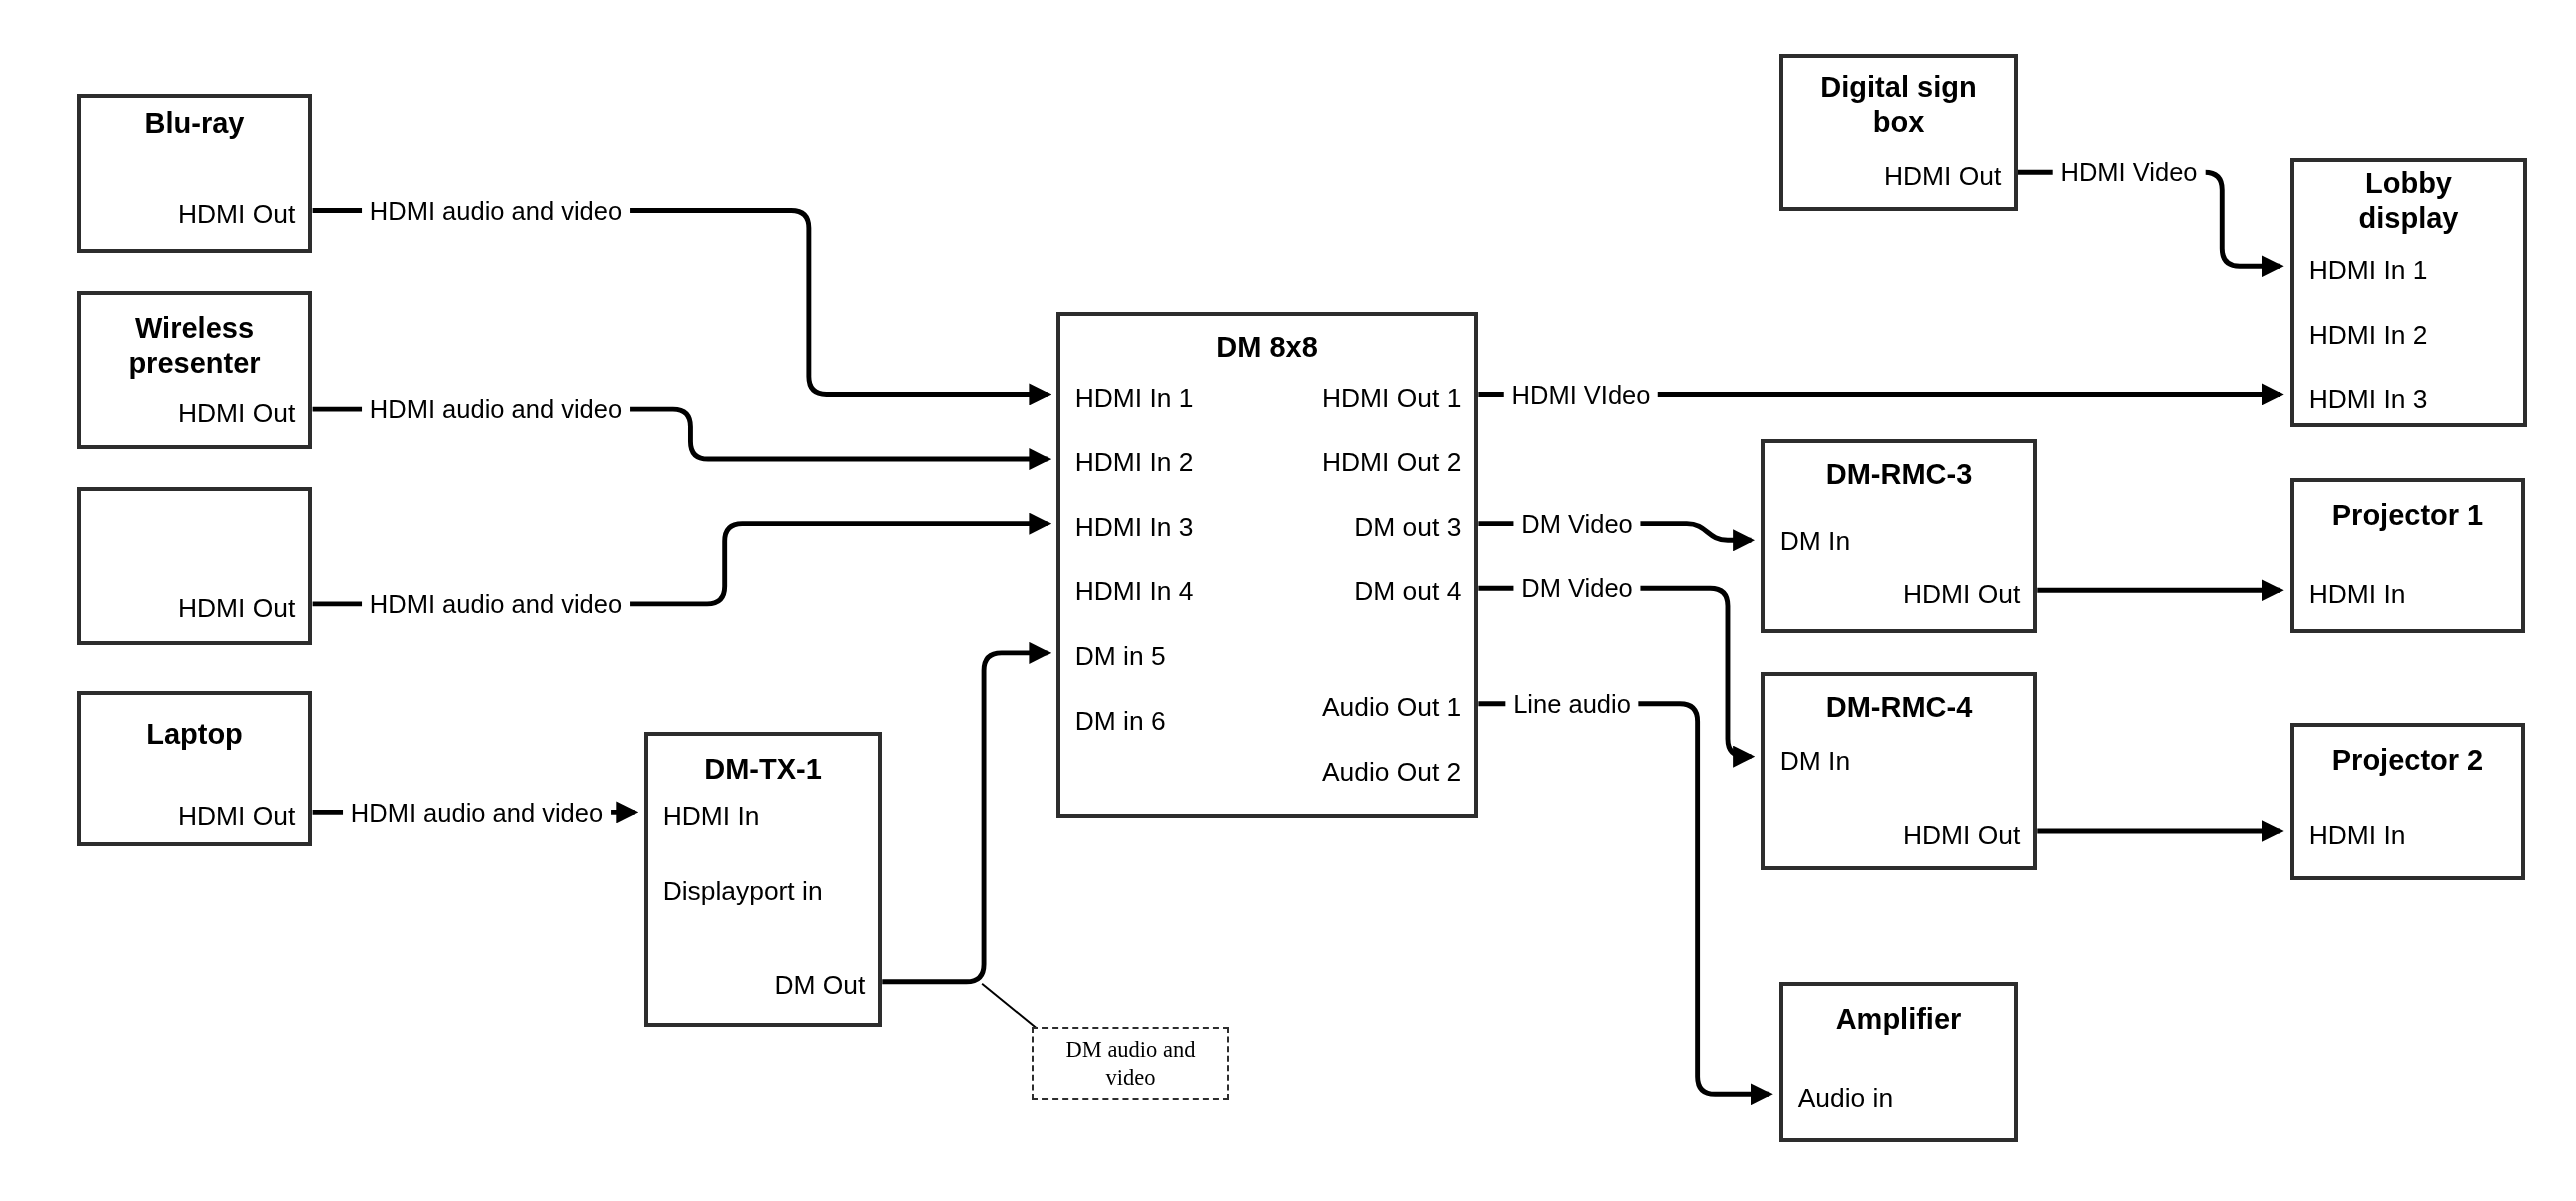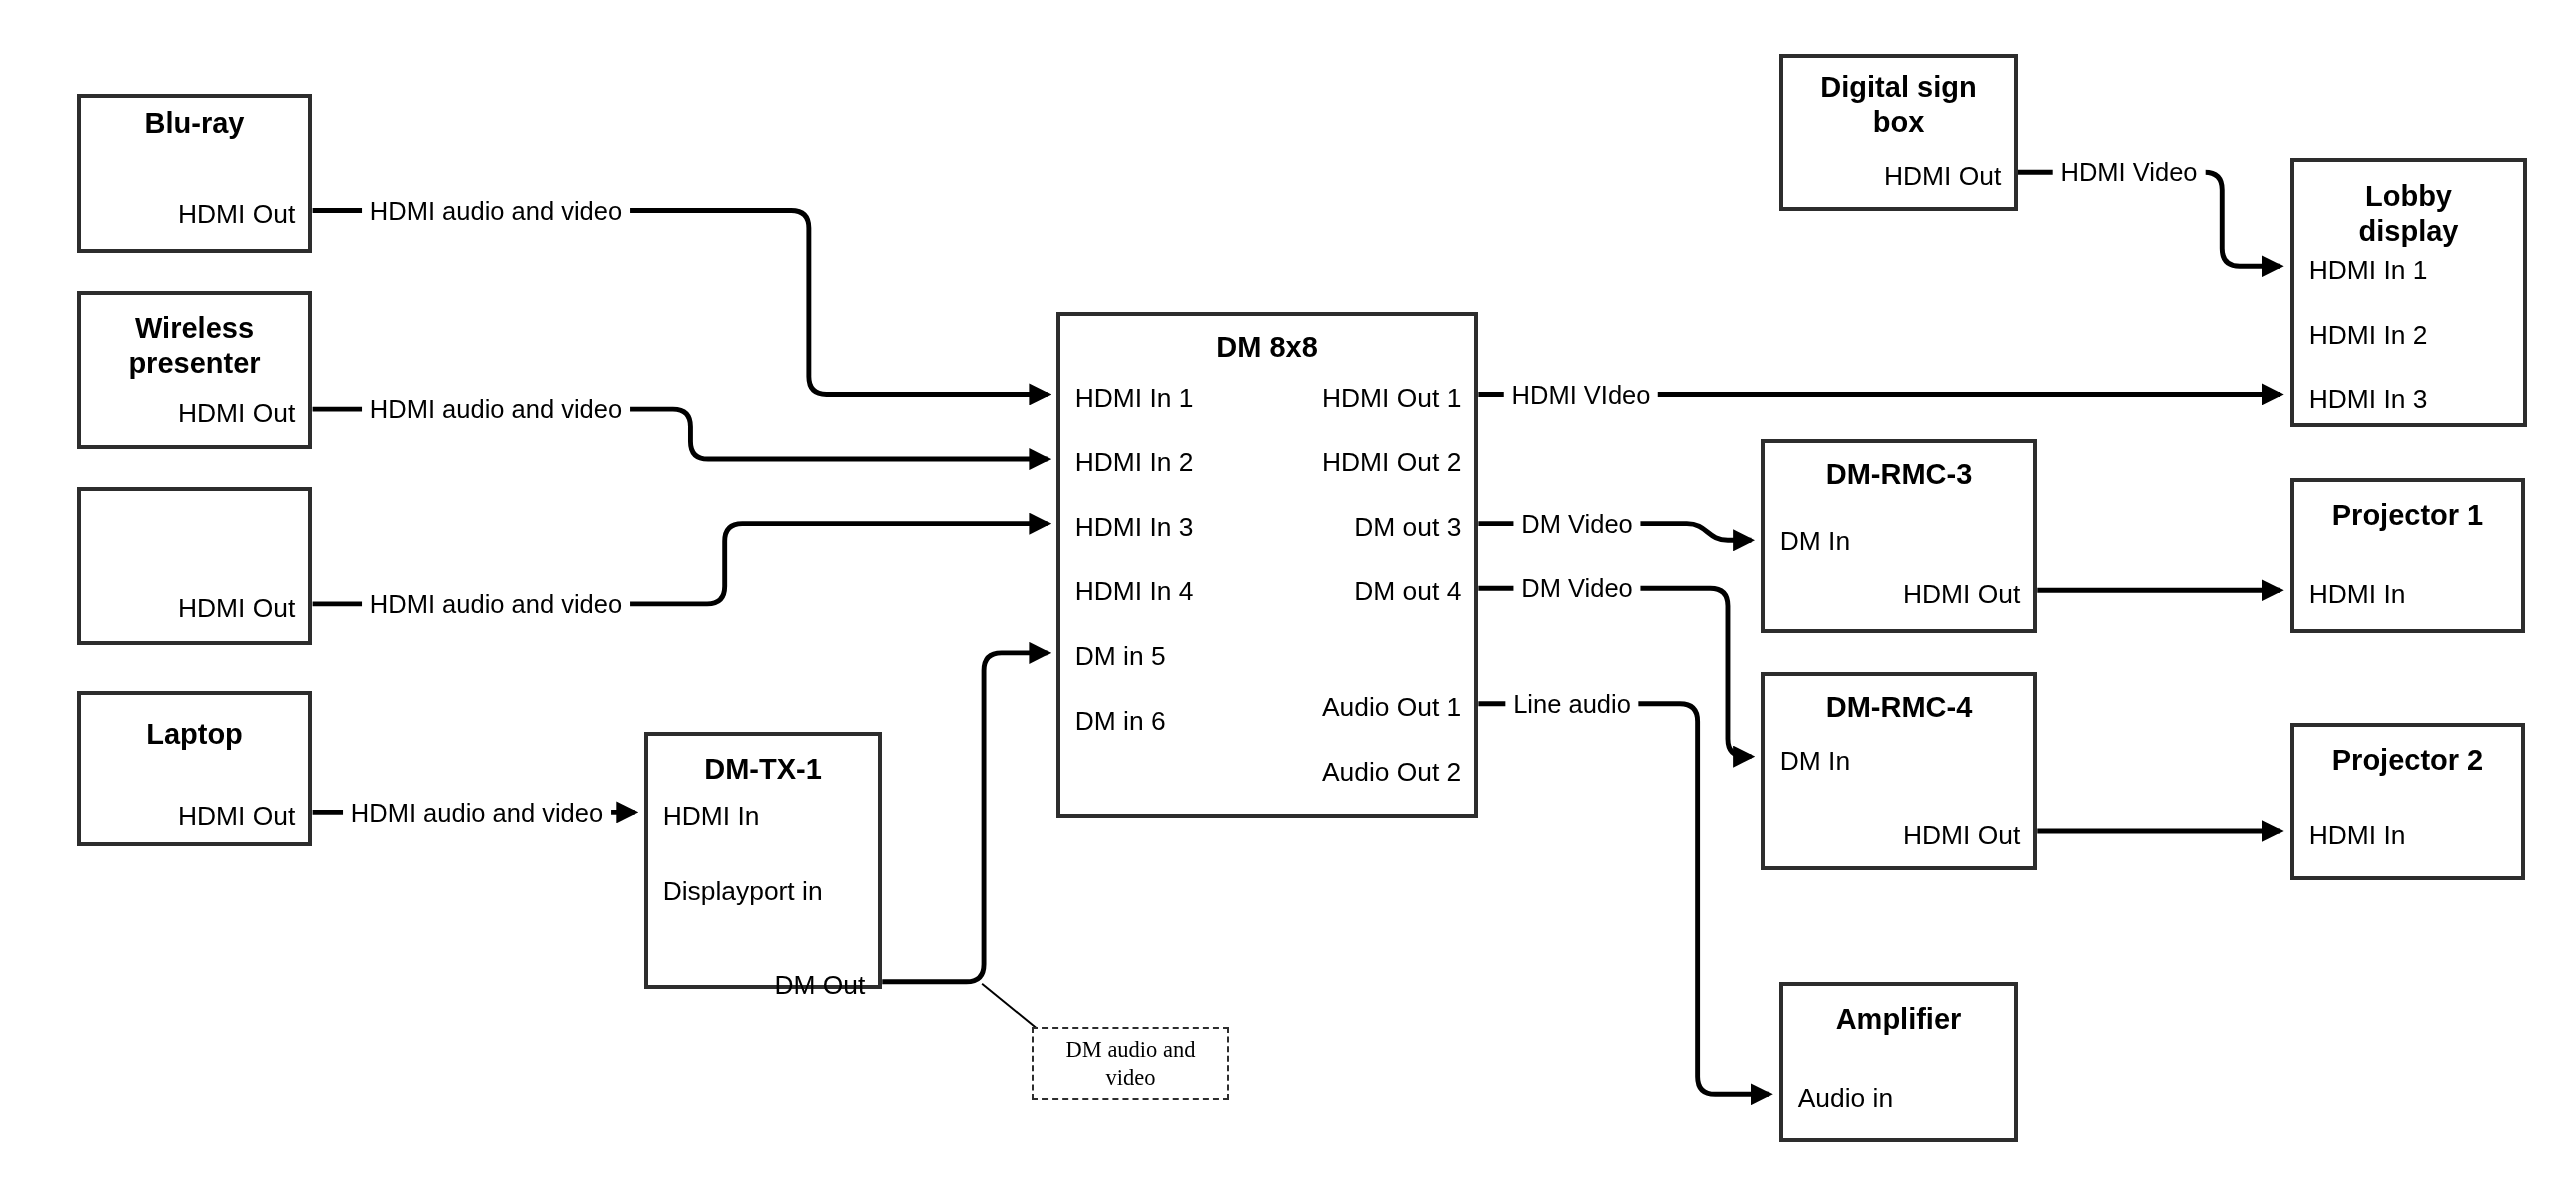--- a/index.html
+++ b/index.html
@@ -69,21 +69,21 @@
 
   <div class="node" style="left:77px;top:487px;width:235px;height:158px">
     <div class="port r" style="top:101px">HDMI Out</div>
   </div>
 
   <div class="node" style="left:77px;top:691px;width:235px;height:155px">
     <div class="title" style="padding-top:21.5px">Laptop</div>
     <div class="port r" style="top:105px">HDMI Out</div>
   </div>
 
-  <div class="node" style="left:644px;top:732px;width:238px;height:257px">
+  <div class="node" style="left:644px;top:732px;width:238px;height:295px">
     <div class="title" style="padding-top:15.7px">DM-TX-1</div>
     <div class="port l" style="top:64px">HDMI In</div>
     <div class="port l" style="top:139px">Displayport in</div>
     <div class="port r" style="top:233px">DM Out</div>
   </div>
 
   <div class="node" style="left:1056px;top:312px;width:422px;height:506px">
     <div class="title" style="padding-top:13.7px">DM 8x8</div>
     <div class="port l" style="top:66px">HDMI In 1</div>
     <div class="port l" style="top:130px">HDMI In 2</div>
@@ -98,21 +98,21 @@
     <div class="port r" style="top:375px">Audio Out 1</div>
     <div class="port r" style="top:440px">Audio Out 2</div>
   </div>
 
   <div class="node" style="left:1779px;top:54px;width:239px;height:157px">
     <div class="title" style="padding-top:11.7px;max-width:176px">Digital sign box</div>
     <div class="port r" style="top:102px">HDMI Out</div>
   </div>
 
   <div class="node" style="left:2290px;top:158px;width:237px;height:269px">
-    <div class="title" style="padding-top:17px;max-width:147px">Lobby display</div>
+    <div class="title" style="padding-top:4px;max-width:147px">Lobby display</div>
     <div class="port l" style="top:92px">HDMI In 1</div>
     <div class="port l" style="top:157px">HDMI In 2</div>
     <div class="port l" style="top:221px">HDMI In 3</div>
   </div>
 
   <div class="node" style="left:1761px;top:439px;width:276px;height:194px">
     <div class="title" style="padding-top:13.7px">DM-RMC-3</div>
     <div class="port l" style="top:82px">DM In</div>
     <div class="port r" style="top:135px">HDMI Out</div>
   </div>

